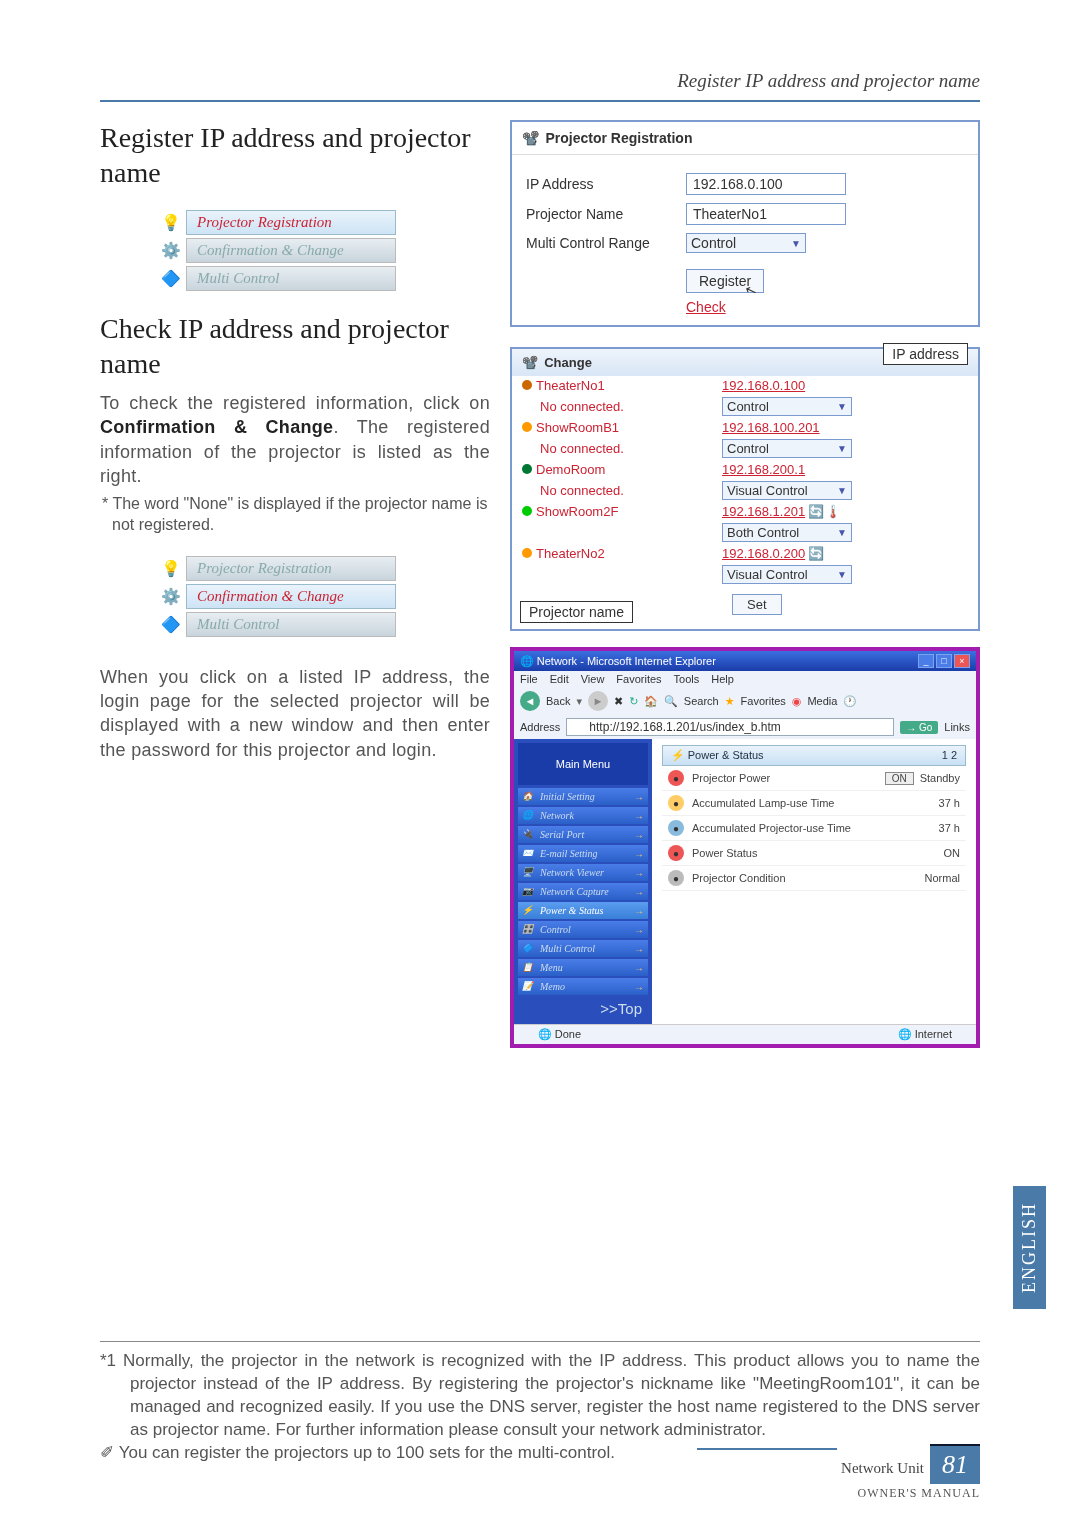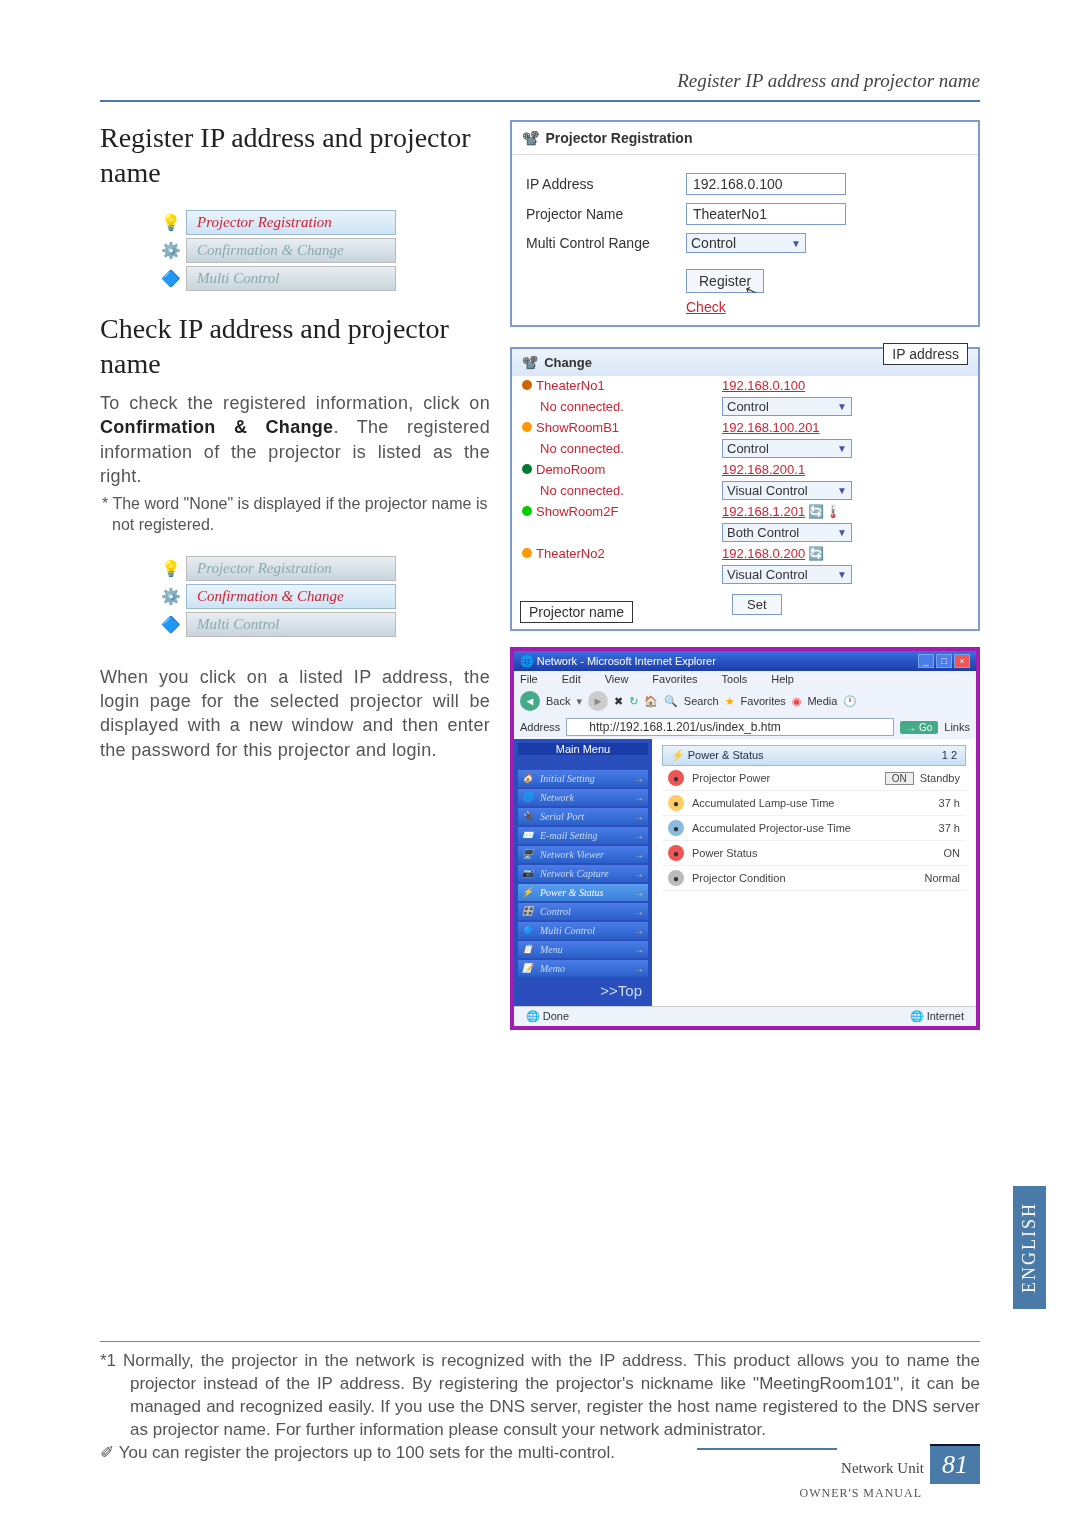--- a/index.html
+++ b/index.html
@@ -51,42 +51,42 @@
   .callout.ip{top:-6px;right:10px;}
   .setbtn{border:1px solid #7a9ad0;padding:2px 14px;background:#f4f8fc;display:inline-block;margin:8px 0 8px 220px;}
   .callout.pjn{left:8px;bottom:6px;}
 
   
   .browser{border:4px solid #a21caf;font-family:Tahoma,Arial,sans-serif;font-size:11px;background:#fff;}
   .browser-title{background:linear-gradient(#3b6fe0,#1a3ca8);color:#fff;padding:3px 6px;display:flex;justify-content:space-between;align-items:center;}
   .win-btns{display:flex;gap:2px;}
   .win-btn{width:16px;height:14px;background:#4a7de8;border:1px solid #7aa4f0;display:flex;align-items:center;justify-content:center;color:#fff;font-size:9px;}
   .win-btn.close{background:#e55;}
-  .menubar{background:#eef2fb;padding:2px 6px;color:#333;display:flex;gap:24px;}
+  .menubar{background:#eef2fb;padding:2px 6px;color:#333;display:flex;gap:12px;}
   .toolbar{background:#eef2fb;padding:4px 6px;display:flex;align-items:center;gap:6px;}
   .tb-icon{width:20px;height:20px;border-radius:50%;display:flex;align-items:center;justify-content:center;font-size:11px;}
   .addrbar{background:#eef2fb;padding:3px 6px;display:flex;align-items:center;gap:6px;}
   .addr-input{flex:1;border:1px solid #9ab;background:#fff;padding:1px 22px;font-size:12px;}
   .go-btn{background:#4a8;color:#fff;padding:1px 6px;border-radius:2px;font-size:10px;}
   .content{display:flex;}
   .sidemenu{width:138px;background:#2a4fbd;padding:4px;}
-  .sm-head{background:#1a3ca8;color:#fff;text-align:center;padding:0;font-size:11px;margin-bottom:15px;}
+  .sm-head{background:#1a3ca8;color:#fff;text-align:center;padding:15px;font-size:11px;margin-bottom:3px;}
   .sm-item{background:linear-gradient(#4a7de8,#2a5fc8);color:#cde;font-style:italic;padding:3px 18px 3px 22px;margin:2px 0;font-size:10px;position:relative;font-family:"Comic Sans MS",cursive;}
   .sm-item .arr{position:absolute;right:4px;top:3px;color:#fc6;}
   .sm-item.active{background:linear-gradient(#5a9df0,#3a7fd8);color:#fff;}
   .sm-item .ico{position:absolute;left:4px;top:3px;width:12px;height:12px;font-size:9px;}
   .sm-top{color:#cde;text-align:right;padding:3px 6px;font-size:15px;}
   .main{flex:1;padding:6px 10px;}
   .main-head{background:linear-gradient(#eaf3fb,#c8e0f5);padding:3px 8px;font-weight:normal;color:#234;display:flex;justify-content:space-between;border:1px solid #9bc;}
   .st-row{display:flex;align-items:center;padding:4px 6px;border-bottom:1px solid #f0f0f0;}
   .st-ico{width:16px;height:16px;border-radius:50%;margin-right:8px;font-size:10px;display:flex;align-items:center;justify-content:center;}
   .st-lbl{flex:1;color:#444;}
   .st-val{color:#444;}
   .on-btn{border:1px solid #888;padding:0 6px;margin-right:6px;background:#eee;font-size:10px;}
-  .statusbar{background:#eef2fb;padding:3px 12px;display:flex;justify-content:space-between;color:#333;border-top:1px solid #ccc;}
+  .statusbar{background:#eef2fb;padding:3px 24px;display:flex;justify-content:space-between;color:#333;border-top:1px solid #ccc;}
 
   
   .footnotes{position:absolute;left:100px;right:100px;bottom:64px;}
   .fn-rule{border-top:1px solid #888;margin-bottom:8px;}
   .fn{font-family:Arial,sans-serif;font-size:17px;color:#555;line-height:1.35;padding-left:30px;text-indent:-30px;text-align:justify;}
 
   
   .footer{position:absolute;bottom:28px;right:100px;text-align:right;font-family:Georgia,serif;}
   .pg{display:inline-block;background:#4a7aa8;color:#fff;font-size:26px;font-style:italic;padding:4px 12px;border-top:2px solid #0f172a;}
   .pgline{display:inline-block;width:140px;border-top:2px solid #4a7aa8;vertical-align:top;margin-top:4px;margin-right:4px;}
@@ -349,17 +349,17 @@
   </div>
 
   <div class="footnotes">
     <div class="fn-rule"></div>
     <p class="fn">*1 Normally, the projector in the network is recognized with the IP address. This product allows you to name the projector instead of the IP address. By registering the projector's nickname like "MeetingRoom101", it can be managed and recognized easily. If you use the DNS server, register the host name registered to the DNS server as projector name. For further information please consult your network administrator.</p>
     <p class="fn">✐ You can register the projectors up to 100 sets for the multi-control.</p>
   </div>
 
   <div class="footer">
     <div><span class="pgline"></span><span class="foot-txt">Network Unit</span><span class="pg">81</span></div>
-    <div class="foot-sub" style="margin-right:58px;">OWNER'S MANUAL</div>
+    <div class="foot-sub" style="">OWNER'S MANUAL</div>
   </div>
 
   <div class="lang-tab">ENGLISH</div>
 </div>
 
 </body></html>

